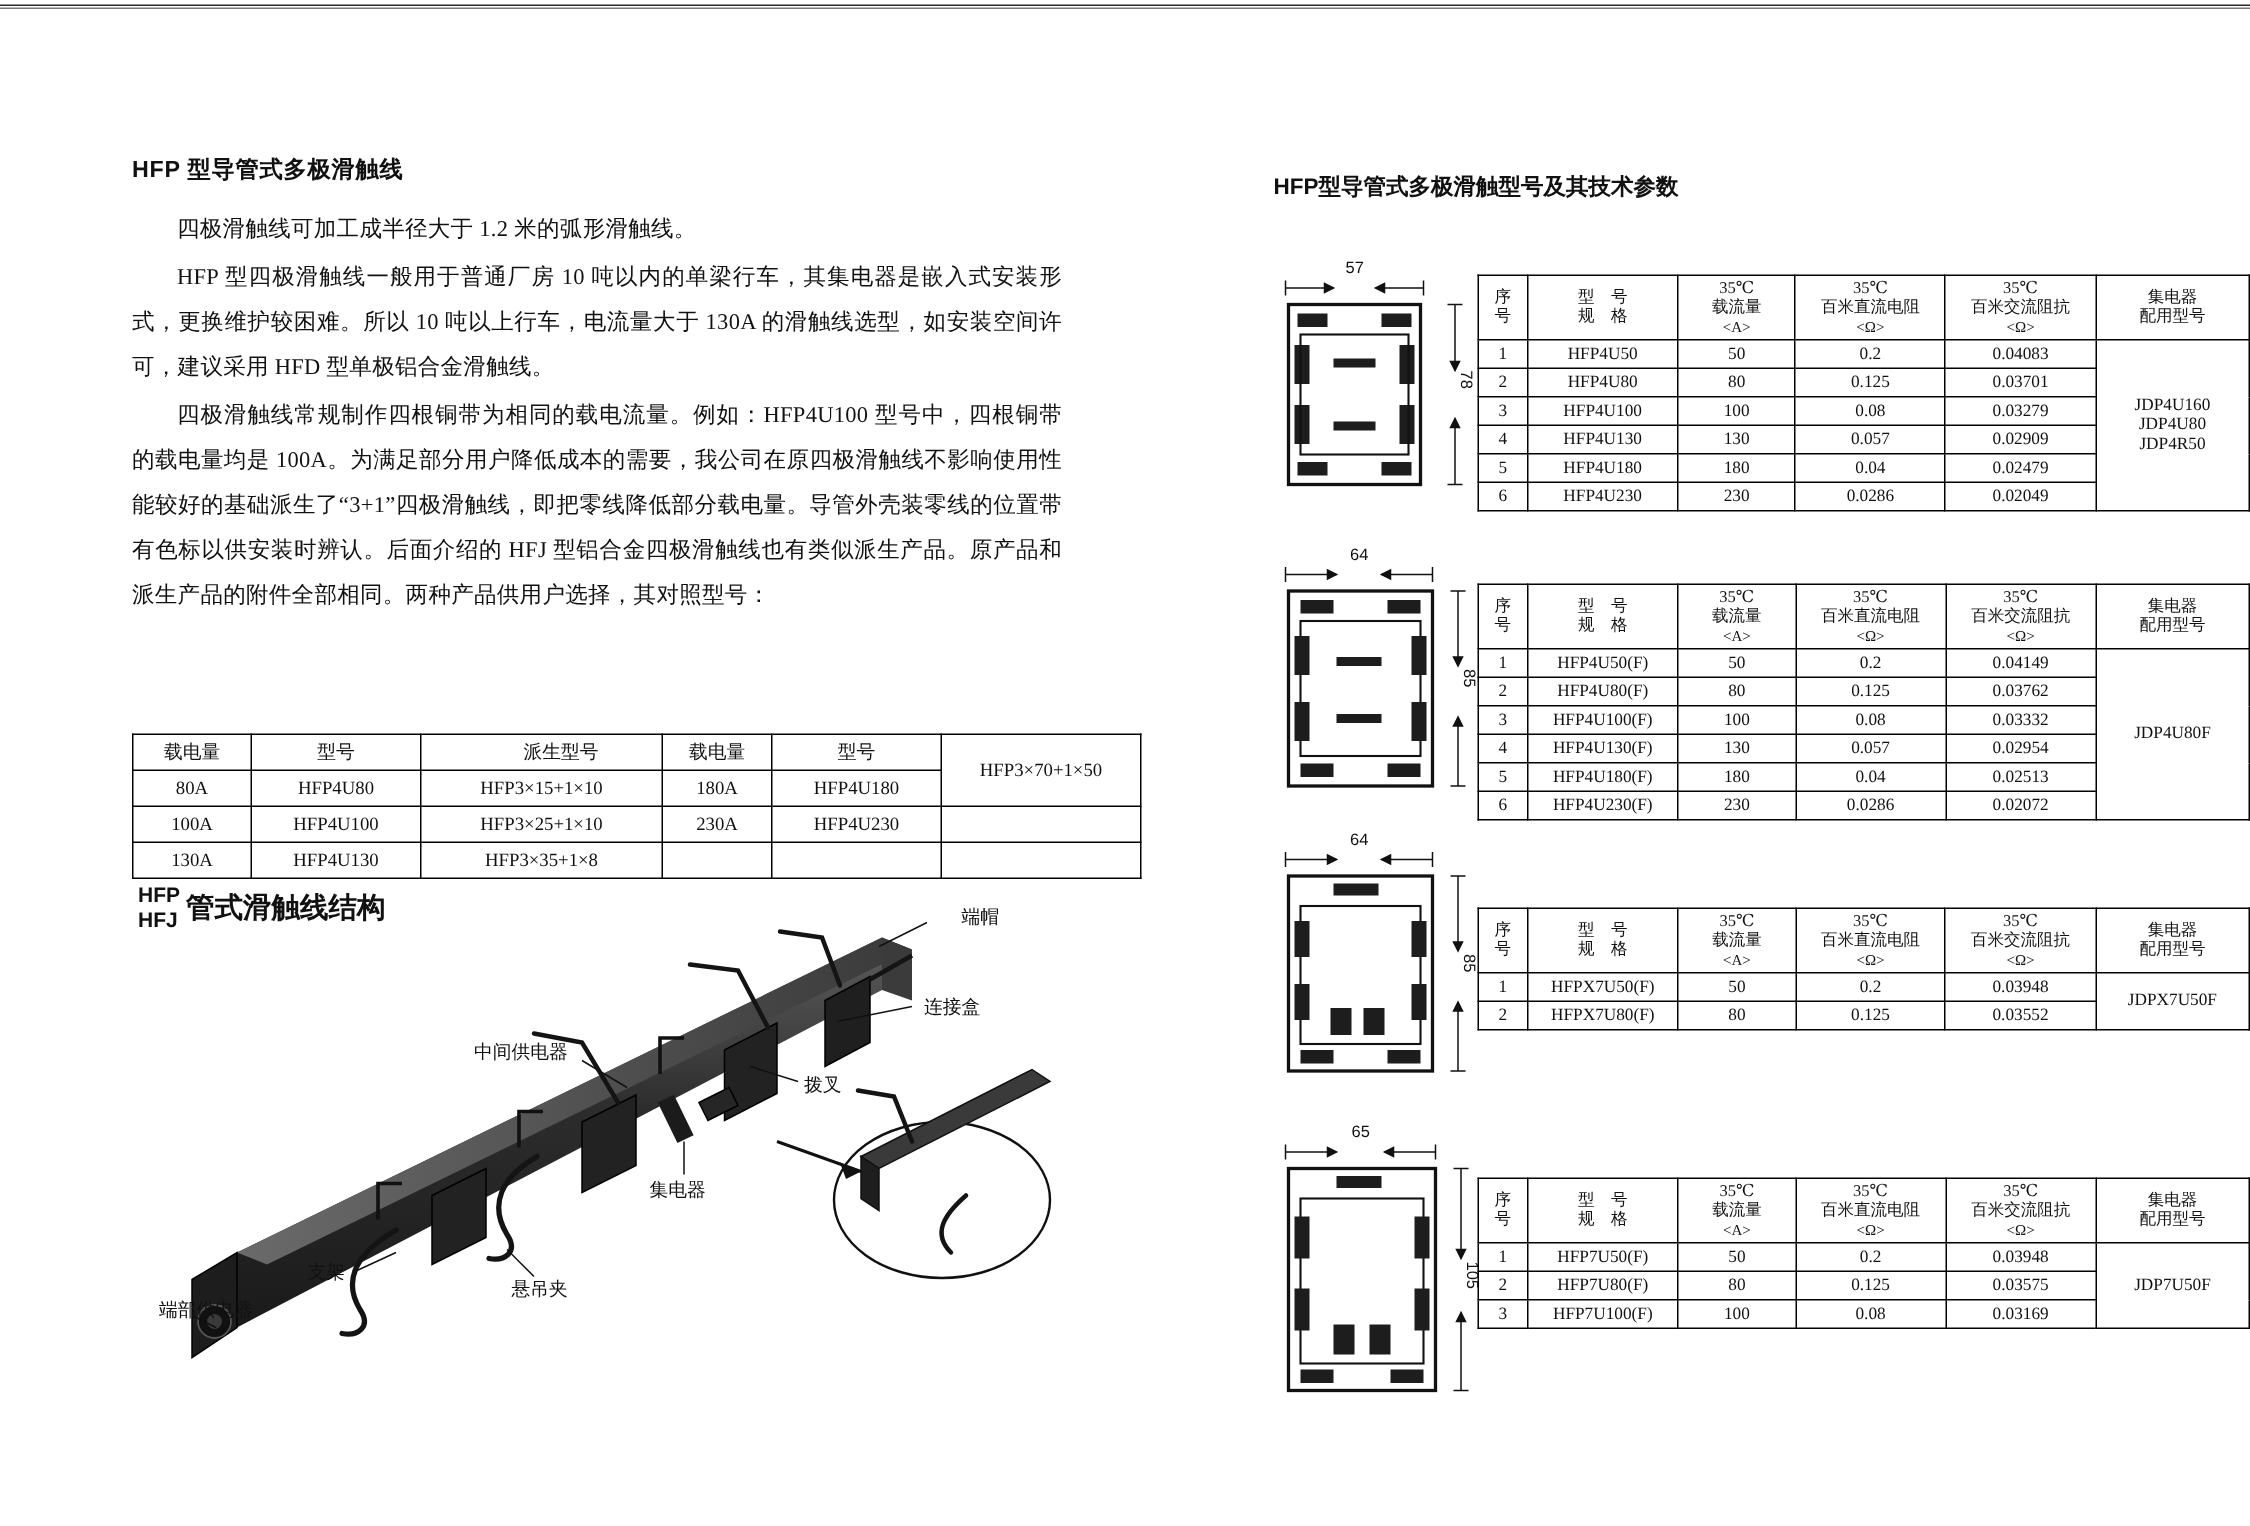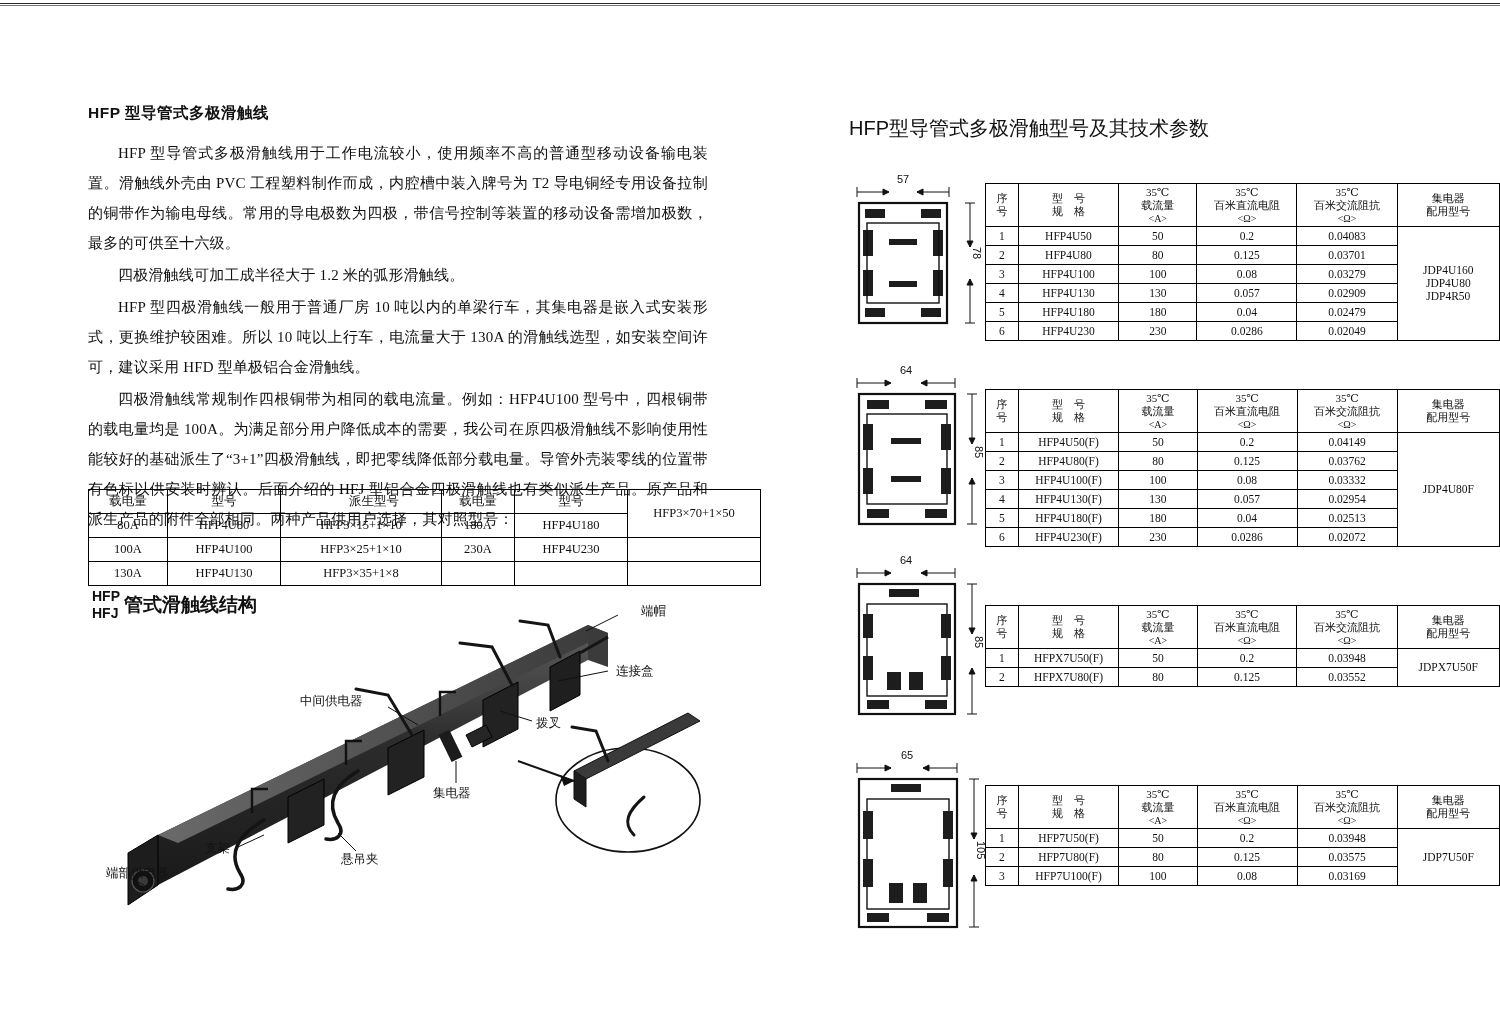--- a/index.html
+++ b/index.html
@@ -108,22 +108,22 @@
     font-size: 12.5px;
     color: #111;
     white-space: nowrap;
   }
   
   .right-title {
     position: absolute;
     left: 849px;
     top: 115px;
     font-family: "Liberation Sans","DejaVu Sans",sans-serif;
-    font-size: 20px;
-    font-weight: normal;
+    font-size: 15px;
+    font-weight: bold;
     text-align: right;
   }
   .spec-table {
     position: absolute;
     border-collapse: collapse;
     font-size: 11.5px;
   }
   .spec-table th, .spec-table td {
     border: 1px solid #000;
     text-align: center;
@@ -174,21 +174,20 @@
 </head>
 <body>
 
 <div class="page">
 
   <div class="top-rule"></div>
   <div class="top-rule r2"></div>
 
   <div class="left-col">
     <h1 class="sec-title">HFP 型导管式多极滑触线</h1>
-    <p class="body-text">HFP 型导管式多极滑触线用于工作电流较小，使用频率不高的普通型移动设备输电装置。滑触线外壳由 PVC 工程塑料制作而成，内腔槽中装入牌号为 T2 导电铜经专用设备拉制的铜带作为输电母线。常用的导电极数为四极，带信号控制等装置的移动设备需增加极数，最多的可供至十六级。</p>
     <p class="body-text">四极滑触线可加工成半径大于 1.2 米的弧形滑触线。</p>
     <p class="body-text">HFP 型四极滑触线一般用于普通厂房 10 吨以内的单梁行车，其集电器是嵌入式安装形式，更换维护较困难。所以 10 吨以上行车，电流量大于 130A 的滑触线选型，如安装空间许可，建议采用 HFD 型单极铝合金滑触线。</p>
     <p class="body-text">四极滑触线常规制作四根铜带为相同的载电流量。例如：HFP4U100 型号中，四根铜带的载电量均是 100A。为满足部分用户降低成本的需要，我公司在原四极滑触线不影响使用性能较好的基础派生了“3+1”四极滑触线，即把零线降低部分载电量。导管外壳装零线的位置带有色标以供安装时辨认。后面介绍的 HFJ 型铝合金四极滑触线也有类似派生产品。原产品和派生产品的附件全部相同。两种产品供用户选择，其对照型号：</p>
   </div>
 
   <table class="cmp-table">
     <tbody>
         <tr>
       <td class="w1">载电量</td>
       <td class="w2">型号</td>
@@ -302,21 +301,21 @@
         <path d="M412,126 L444,136"></path>
         <path d="M176,250 L150,262"></path>
         <path d="M368,176 L368,198"></path>
         <path d="M250,248 L268,266"></path>
         <path d="M56,300 L40,292"></path>
       </g>
     </svg>
 
     <div class="fig-label" style="left:553px; top:18px;">端帽</div>
     <div class="fig-label" style="left:528px; top:78px;">连接盒</div>
-    <div class="fig-label" style="left:212px; top:108px;">中间供电器</div>
+    <div class="fig-label" style="left:228px; top:108px;">中间供电器</div>
     <div class="fig-label" style="left:448px; top:130px;">拨叉</div>
     <div class="fig-label" style="left:117px; top:255px;">支架</div>
     <div class="fig-label" style="left:345px; top:200px;">集电器</div>
     <div class="fig-label" style="left:253px; top:266px;">悬吊夹</div>
     <div class="fig-label" style="left:18px; top:280px;">端部供电器</div>
   </div>
 
 
   <div class="right-title">HFP型导管式多极滑触型号及其技术参数</div>
 

